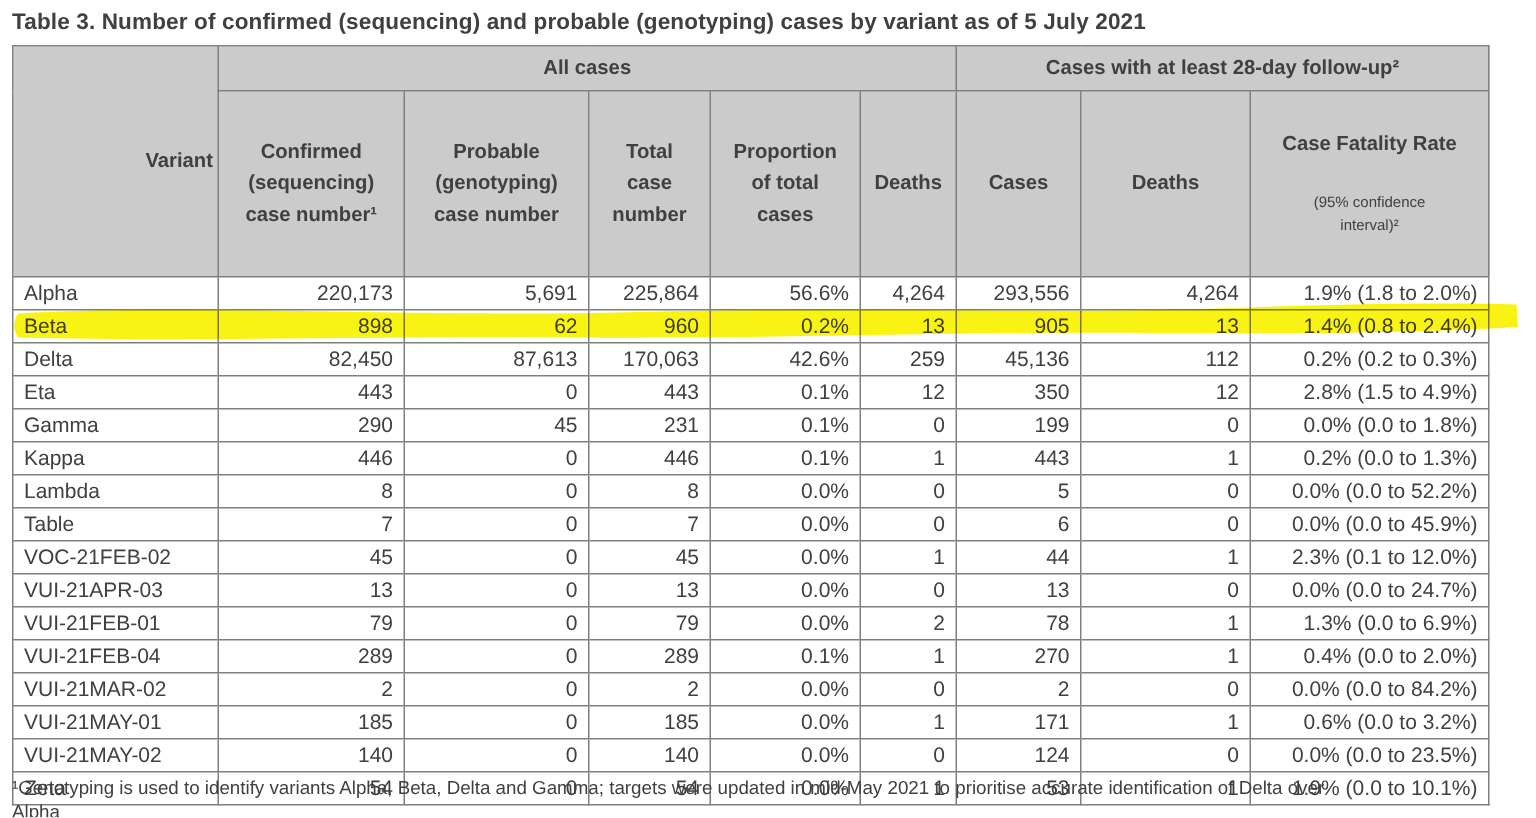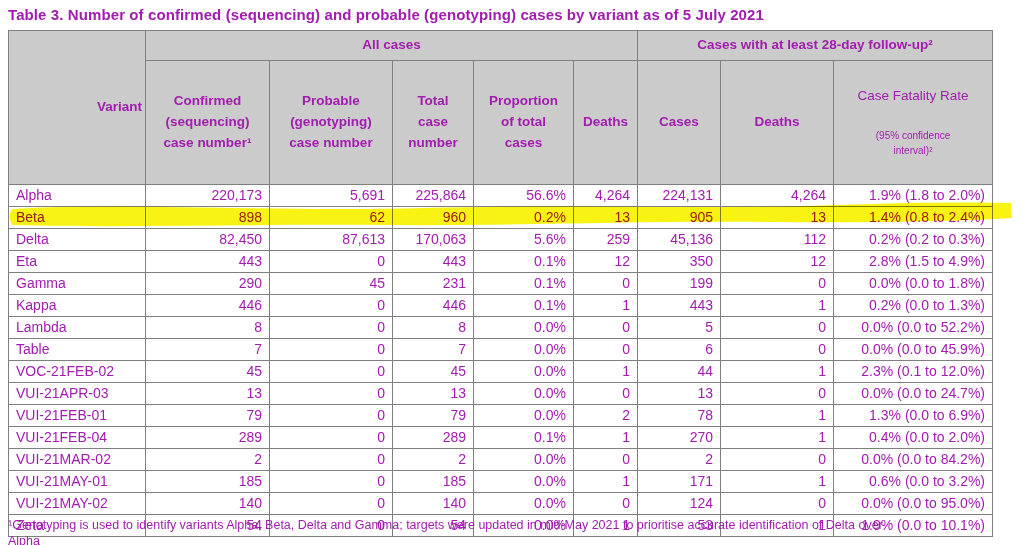--- a/index.html
+++ b/index.html
@@ -1,19 +1,19 @@
 <!DOCTYPE html>
 <html><head>
 <meta charset="utf-8">
 <style>
   * { margin:0; padding:0; box-sizing:border-box; }
   html,body { background:#ffffff; }
   .page {
     position:relative; width:1020px; height:545px; overflow:hidden;
-    background:#ffffff; color:#a21caf;
+    background:#ffffff; color:#404040;
     font-family:"Liberation Sans","DejaVu Sans",sans-serif;
   }
   .title {
     position:absolute; left:8px; top:6px;
     font-size:15px; font-weight:bold; letter-spacing:0.1px;
   }
   table.variants {
     position:absolute; left:8px; top:30px; width:984px;
     border-collapse:collapse; table-layout:fixed;
   }
@@ -21,21 +21,21 @@
     border:1px solid #7f7f7f;
   }
   thead th {
     background:#cbcbcb; font-weight:bold; font-size:13.5px;
     text-align:center; vertical-align:middle; white-space:pre-line;
     line-height:1.55; padding:4px 3px;
   }
   tr.group-row th { height:30px; line-height:1.2; }
   tr.col-row th { height:97px; }
   th.variant-head { text-align:right; padding-left:7px; vertical-align:middle; }
-  .cfr-main { display:block; font-weight:normal; white-space:pre-line; }
+  .cfr-main { display:block; font-weight:bold; white-space:pre-line; }
   .cfr-sub  { display:block; font-weight:normal; font-size:10px; white-space:pre-line; }
   tbody tr { height:22px; }
   tbody td {
     background:#ffffff; font-size:14px; text-align:right;
     padding:0 7px; vertical-align:middle;
   }
   tbody td.left { text-align:left; }
   .footnote {
     position:absolute; left:8px; top:517px; width:1002px;
     font-size:12.5px; line-height:16px; white-space:pre-line;
@@ -94,41 +94,41 @@
       </tr>
     </thead>
     <tbody>
         <tr>
           <td class="left">Alpha</td>
           <td>220,173</td>
           <td>5,691</td>
           <td>225,864</td>
           <td>56.6%</td>
           <td>4,264</td>
-          <td>224,131</td>
+          <td>293,556</td>
           <td>4,264</td>
           <td>1.9% (1.8 to 2.0%)</td>
         </tr>
         <tr>
           <td class="left">Beta</td>
           <td>898</td>
           <td>62</td>
           <td>960</td>
           <td>0.2%</td>
           <td>13</td>
           <td>905</td>
           <td>13</td>
           <td>1.4% (0.8 to 2.4%)</td>
         </tr>
         <tr>
           <td class="left">Delta</td>
           <td>82,450</td>
           <td>87,613</td>
           <td>170,063</td>
-          <td>5.6%</td>
+          <td>42.6%</td>
           <td>259</td>
           <td>45,136</td>
           <td>112</td>
           <td>0.2% (0.2 to 0.3%)</td>
         </tr>
         <tr>
           <td class="left">Eta</td>
           <td>443</td>
           <td>0</td>
           <td>443</td>
@@ -250,21 +250,21 @@
         </tr>
         <tr>
           <td class="left">VUI-21MAY-02</td>
           <td>140</td>
           <td>0</td>
           <td>140</td>
           <td>0.0%</td>
           <td>0</td>
           <td>124</td>
           <td>0</td>
-          <td>0.0% (0.0 to 95.0%)</td>
+          <td>0.0% (0.0 to 23.5%)</td>
         </tr>
         <tr>
           <td class="left">Zeta</td>
           <td>54</td>
           <td>0</td>
           <td>54</td>
           <td>0.0%</td>
           <td>1</td>
           <td>53</td>
           <td>1</td>

